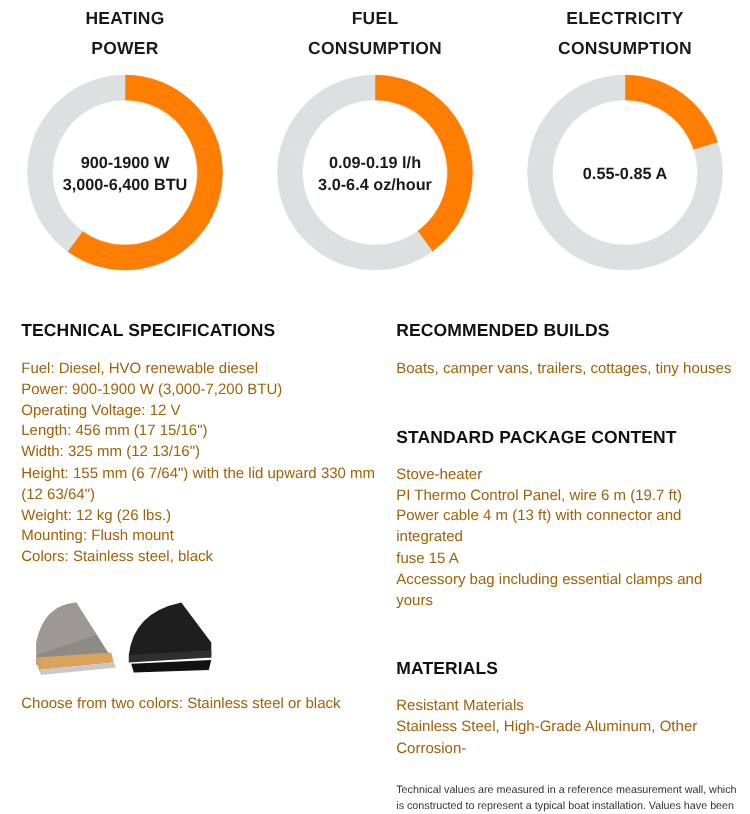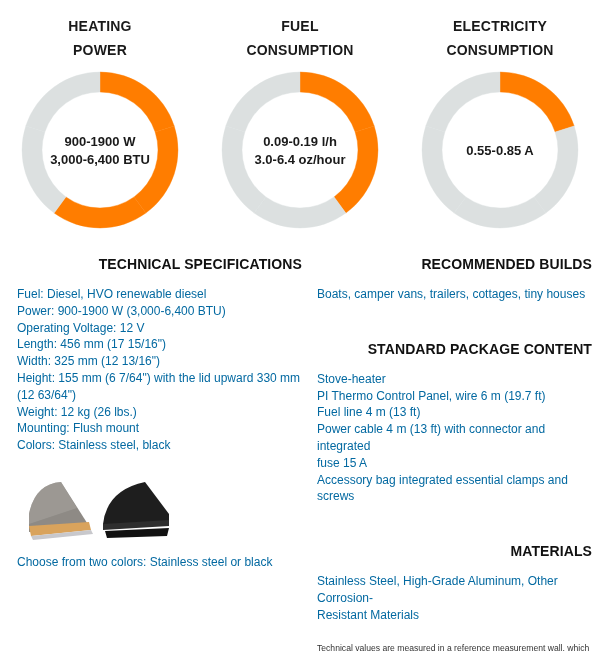--- a/index.html
+++ b/index.html
@@ -1,26 +1,26 @@
 <!DOCTYPE html>
 <html><head>
 <meta charset="utf-8">
 <style>
   html, body { margin:0; padding:0; background:#ffffff; }
   body { width:600px; height:651px; position:relative; overflow:hidden;
          font-family:"Liberation Sans", "DejaVu Sans", sans-serif; color:#222; }
-  .gauge { position:absolute; top:12px; width:200px; text-align:center; }
+  .gauge { position:absolute; top:0; width:200px; text-align:center; }
   .gauge-title { font-weight:bold; font-size:14px; line-height:24px; color:#1a1a1a; letter-spacing:0.2px; padding-top:2px; }
   .gauge-svg { display:block; margin:8px auto 0; }
   .gauge-center { font-weight:bold; font-size:13px; fill:#1a1a1a; }
   .col { position:absolute; top:256px; }
   .col-left { left:17px; width:285px; }
   .col-right { left:317px; width:275px; }
-  h2 { margin:0; font-size:14px; font-weight:bold; color:#111; letter-spacing:0.1px;text-align:right; }
-  .line { font-size:12px; line-height:16.8px; color:#0369a1; margin:0; }
+  h2 { margin:0; font-size:14px; font-weight:bold; color:#111; letter-spacing:0.1px; }
+  .line { font-size:12px; line-height:16.8px; color:#a16207; margin:0; }
   .block { margin-top:14px; }
   .sec2 { margin-top:38px; }
   .colors-img { position:relative; height:70px; margin-top:20px; }
   .small { font-size:8.6px; line-height:13px; color:#333; margin:0; }
 </style>
 </head>
 <body>
 
 <div class="gauge" style="left:0;">
   <div class="gauge-title">
@@ -64,21 +64,21 @@
       <path d="M34.152750321187106 143.10332556124592 A78 78 0 0 1 5.817591728978016 55.89667443875412 L24.83872205488109 62.077014326253064 A58 58 0 0 0 45.90845536703657 126.92298567374695 Z" fill="#dce0e0" stroke="#dce0e0" stroke-width="0.4"></path>
       <path d="M5.817591728978016 55.89667443875412 A78 78 0 0 1 79.99999999999999 2 L79.99999999999999 22 A58 58 0 0 0 24.83872205488109 62.077014326253064 Z" fill="#dce0e0" stroke="#dce0e0" stroke-width="0.4"></path>
       <text x="80" y="85" text-anchor="middle" class="gauge-center">0.55-0.85 A</text>
     </svg>
 </div>
 
 <div class="col col-left">
   <h2>TECHNICAL SPECIFICATIONS</h2>
   <div class="block">
     <p class="line">Fuel: Diesel, HVO renewable diesel</p>
-    <p class="line">Power: 900-1900 W (3,000-6,400 BTU)</p>
+    <p class="line">Power: 900-1900 W (3,000-7,200 BTU)</p>
     <p class="line">Operating Voltage: 12 V</p>
     <p class="line">Length: 456 mm (17 15/16")</p>
     <p class="line">Width: 325 mm (12 13/16")</p>
     <p class="line">Height: 155 mm (6 7/64") with the lid upward 330 mm</p>
     <p class="line">(12 63/64")</p>
     <p class="line">Weight: 12 kg (26 lbs.)</p>
     <p class="line">Mounting: Flush mount</p>
     <p class="line">Colors: Stainless steel, black</p>
   </div>
   <div class="colors-img">
@@ -100,30 +100,29 @@
 <div class="col col-right">
   <div>
     <h2>RECOMMENDED BUILDS</h2>
     <p class="line block">Boats, camper vans, trailers, cottages, tiny houses</p>
   </div>
   <div class="sec2">
     <h2>STANDARD PACKAGE CONTENT</h2>
     <div class="block">
       <p class="line">Stove-heater</p>
       <p class="line">PI Thermo Control Panel, wire 6 m (19.7 ft)</p>
-      <p class="line">Fuel line 4 m (13 ft)</p>
       <p class="line">Power cable 4 m (13 ft) with connector and integrated</p>
       <p class="line">fuse 15 A</p>
-      <p class="line">Accessory bag integrated essential clamps and screws</p>
+      <p class="line">Accessory bag including essential clamps and yours</p>
     </div>
   </div>
   <div class="sec2">
     <h2>MATERIALS</h2>
     <div class="block">
+      <p class="line">Resistant Materials</p>
       <p class="line">Stainless Steel, High-Grade Aluminum, Other Corrosion-</p>
-      <p class="line">Resistant Materials</p>
     </div>
   </div>
   <div style="margin-top:18px;">
     <p class="small">Technical values are measured in a reference measurement wall, which is constructed to represent a typical boat installation. Values have been measured with maximum length of ducting, exhaust pipe, fuel line, and power cord. The figures allow for 10 % reserve – yours may vary.</p>
 
   </div>
 </div>
 
 </body></html>

